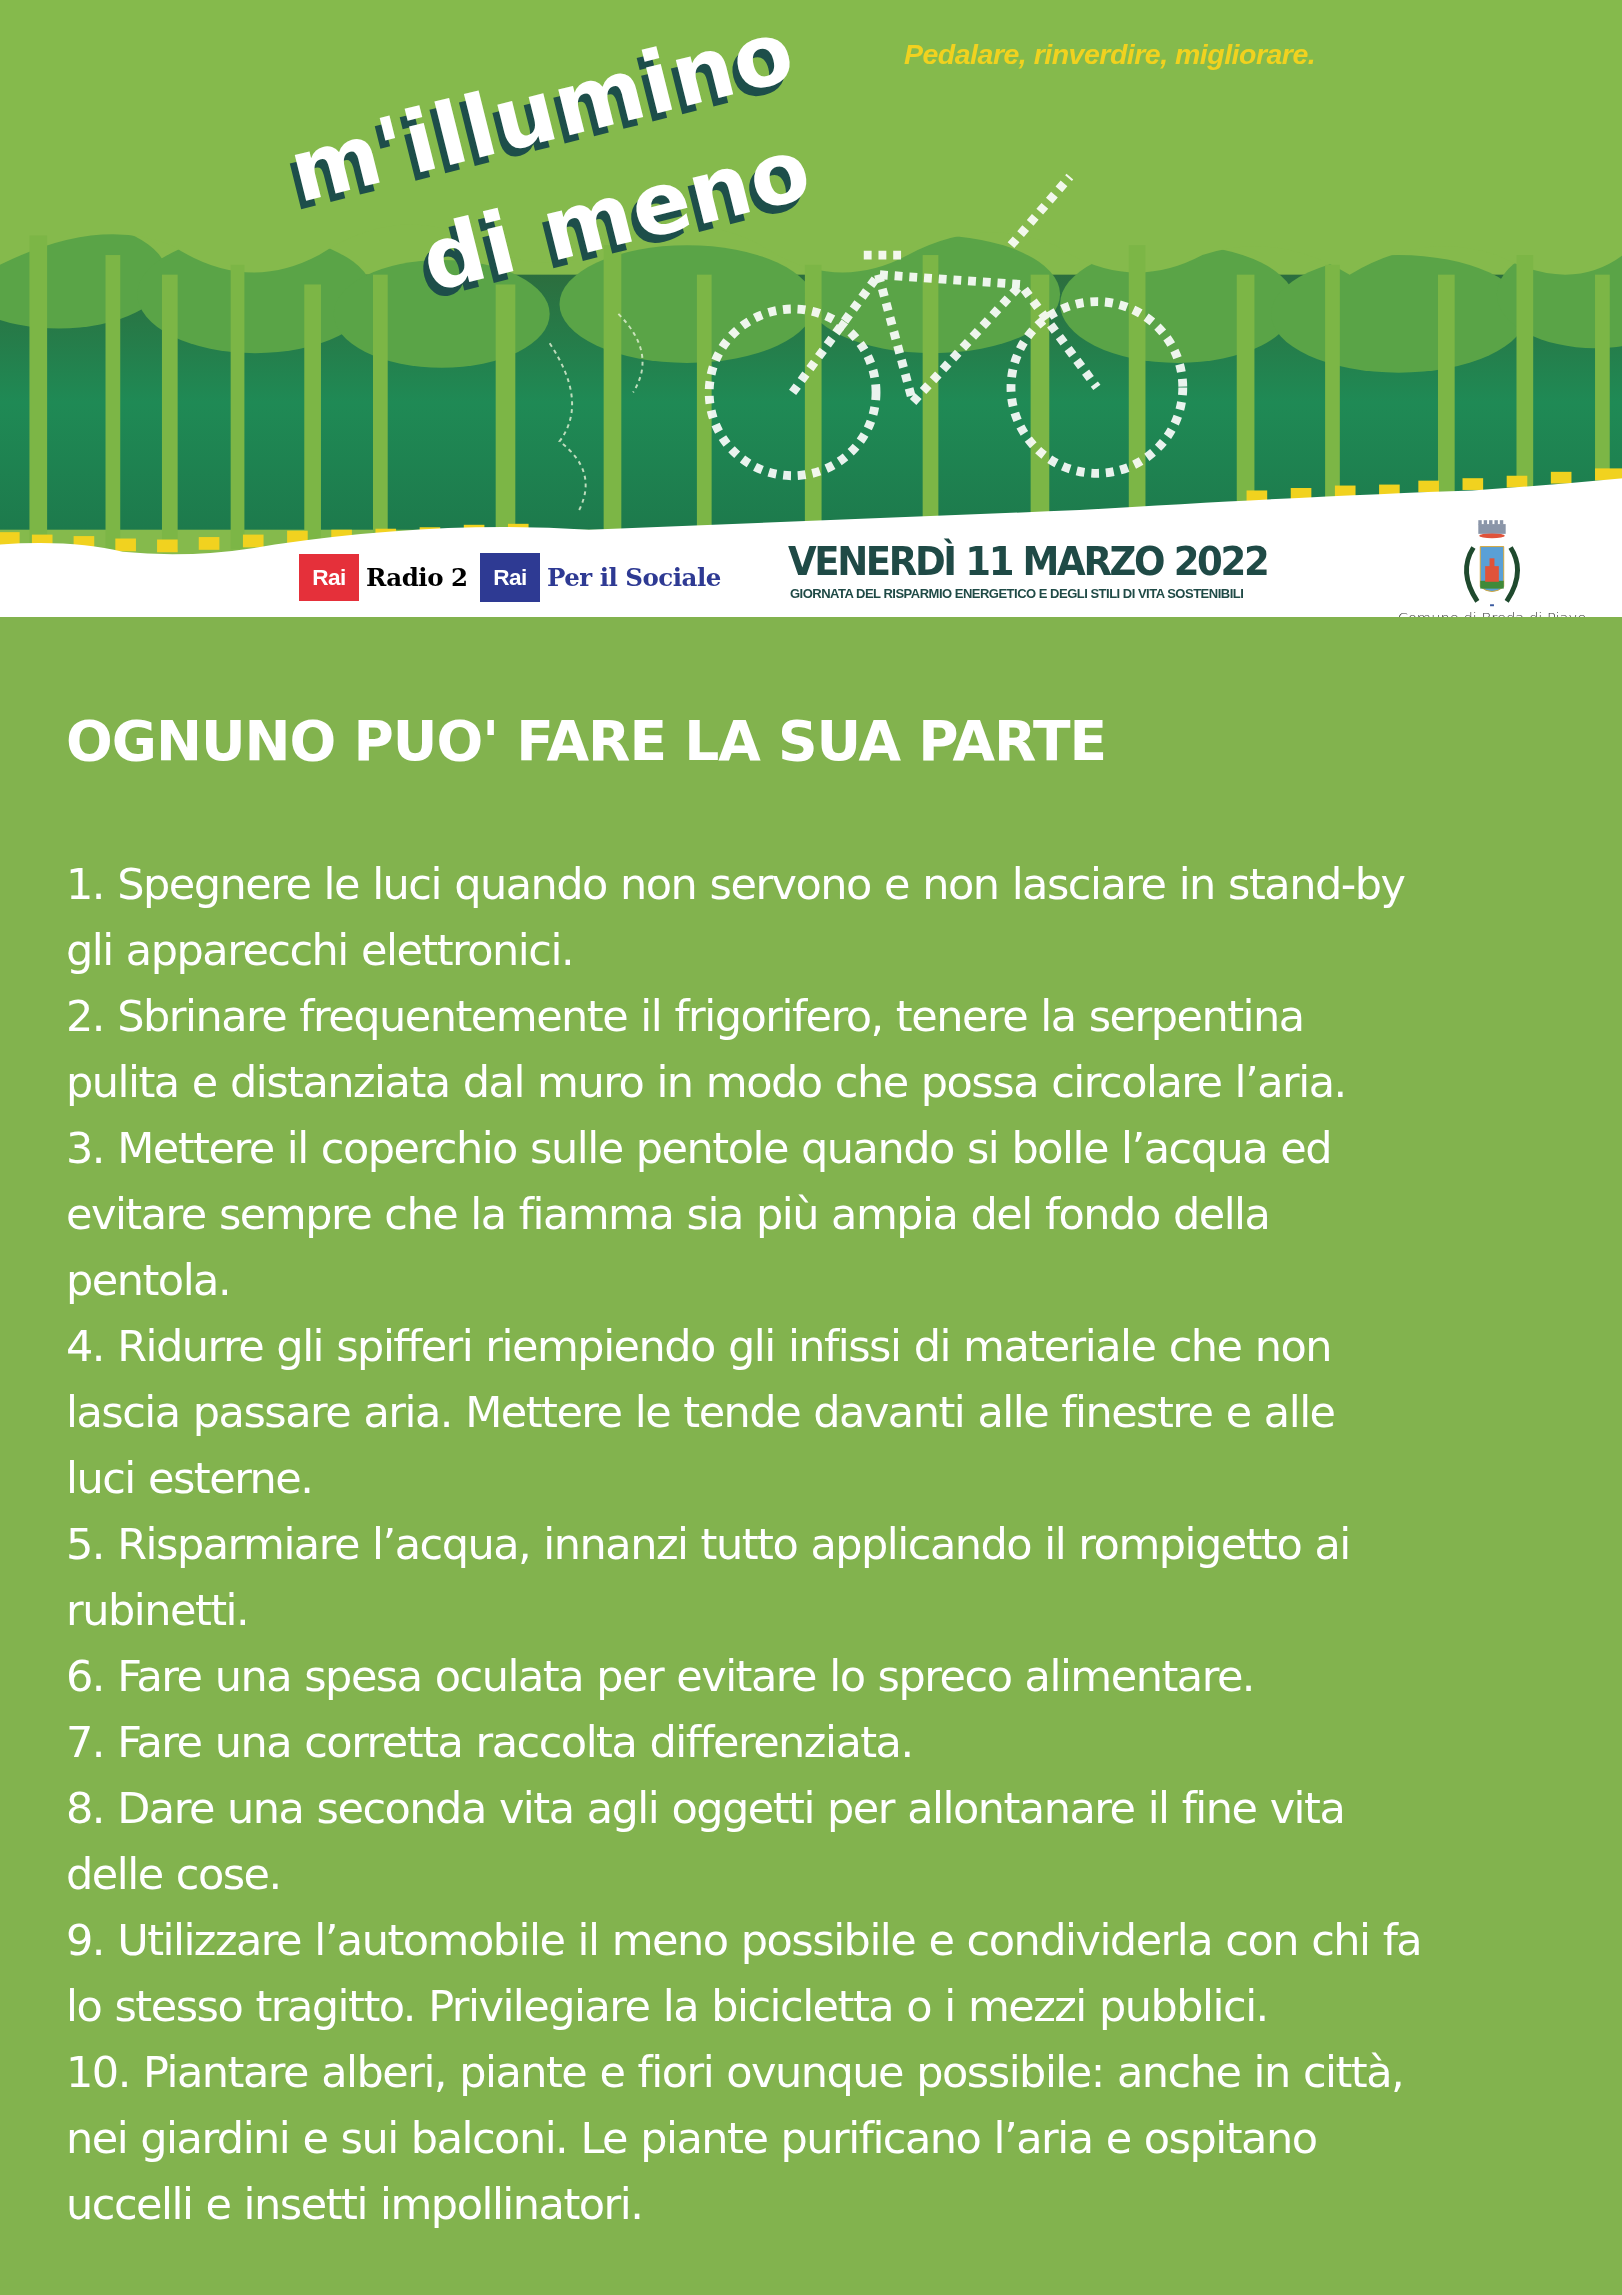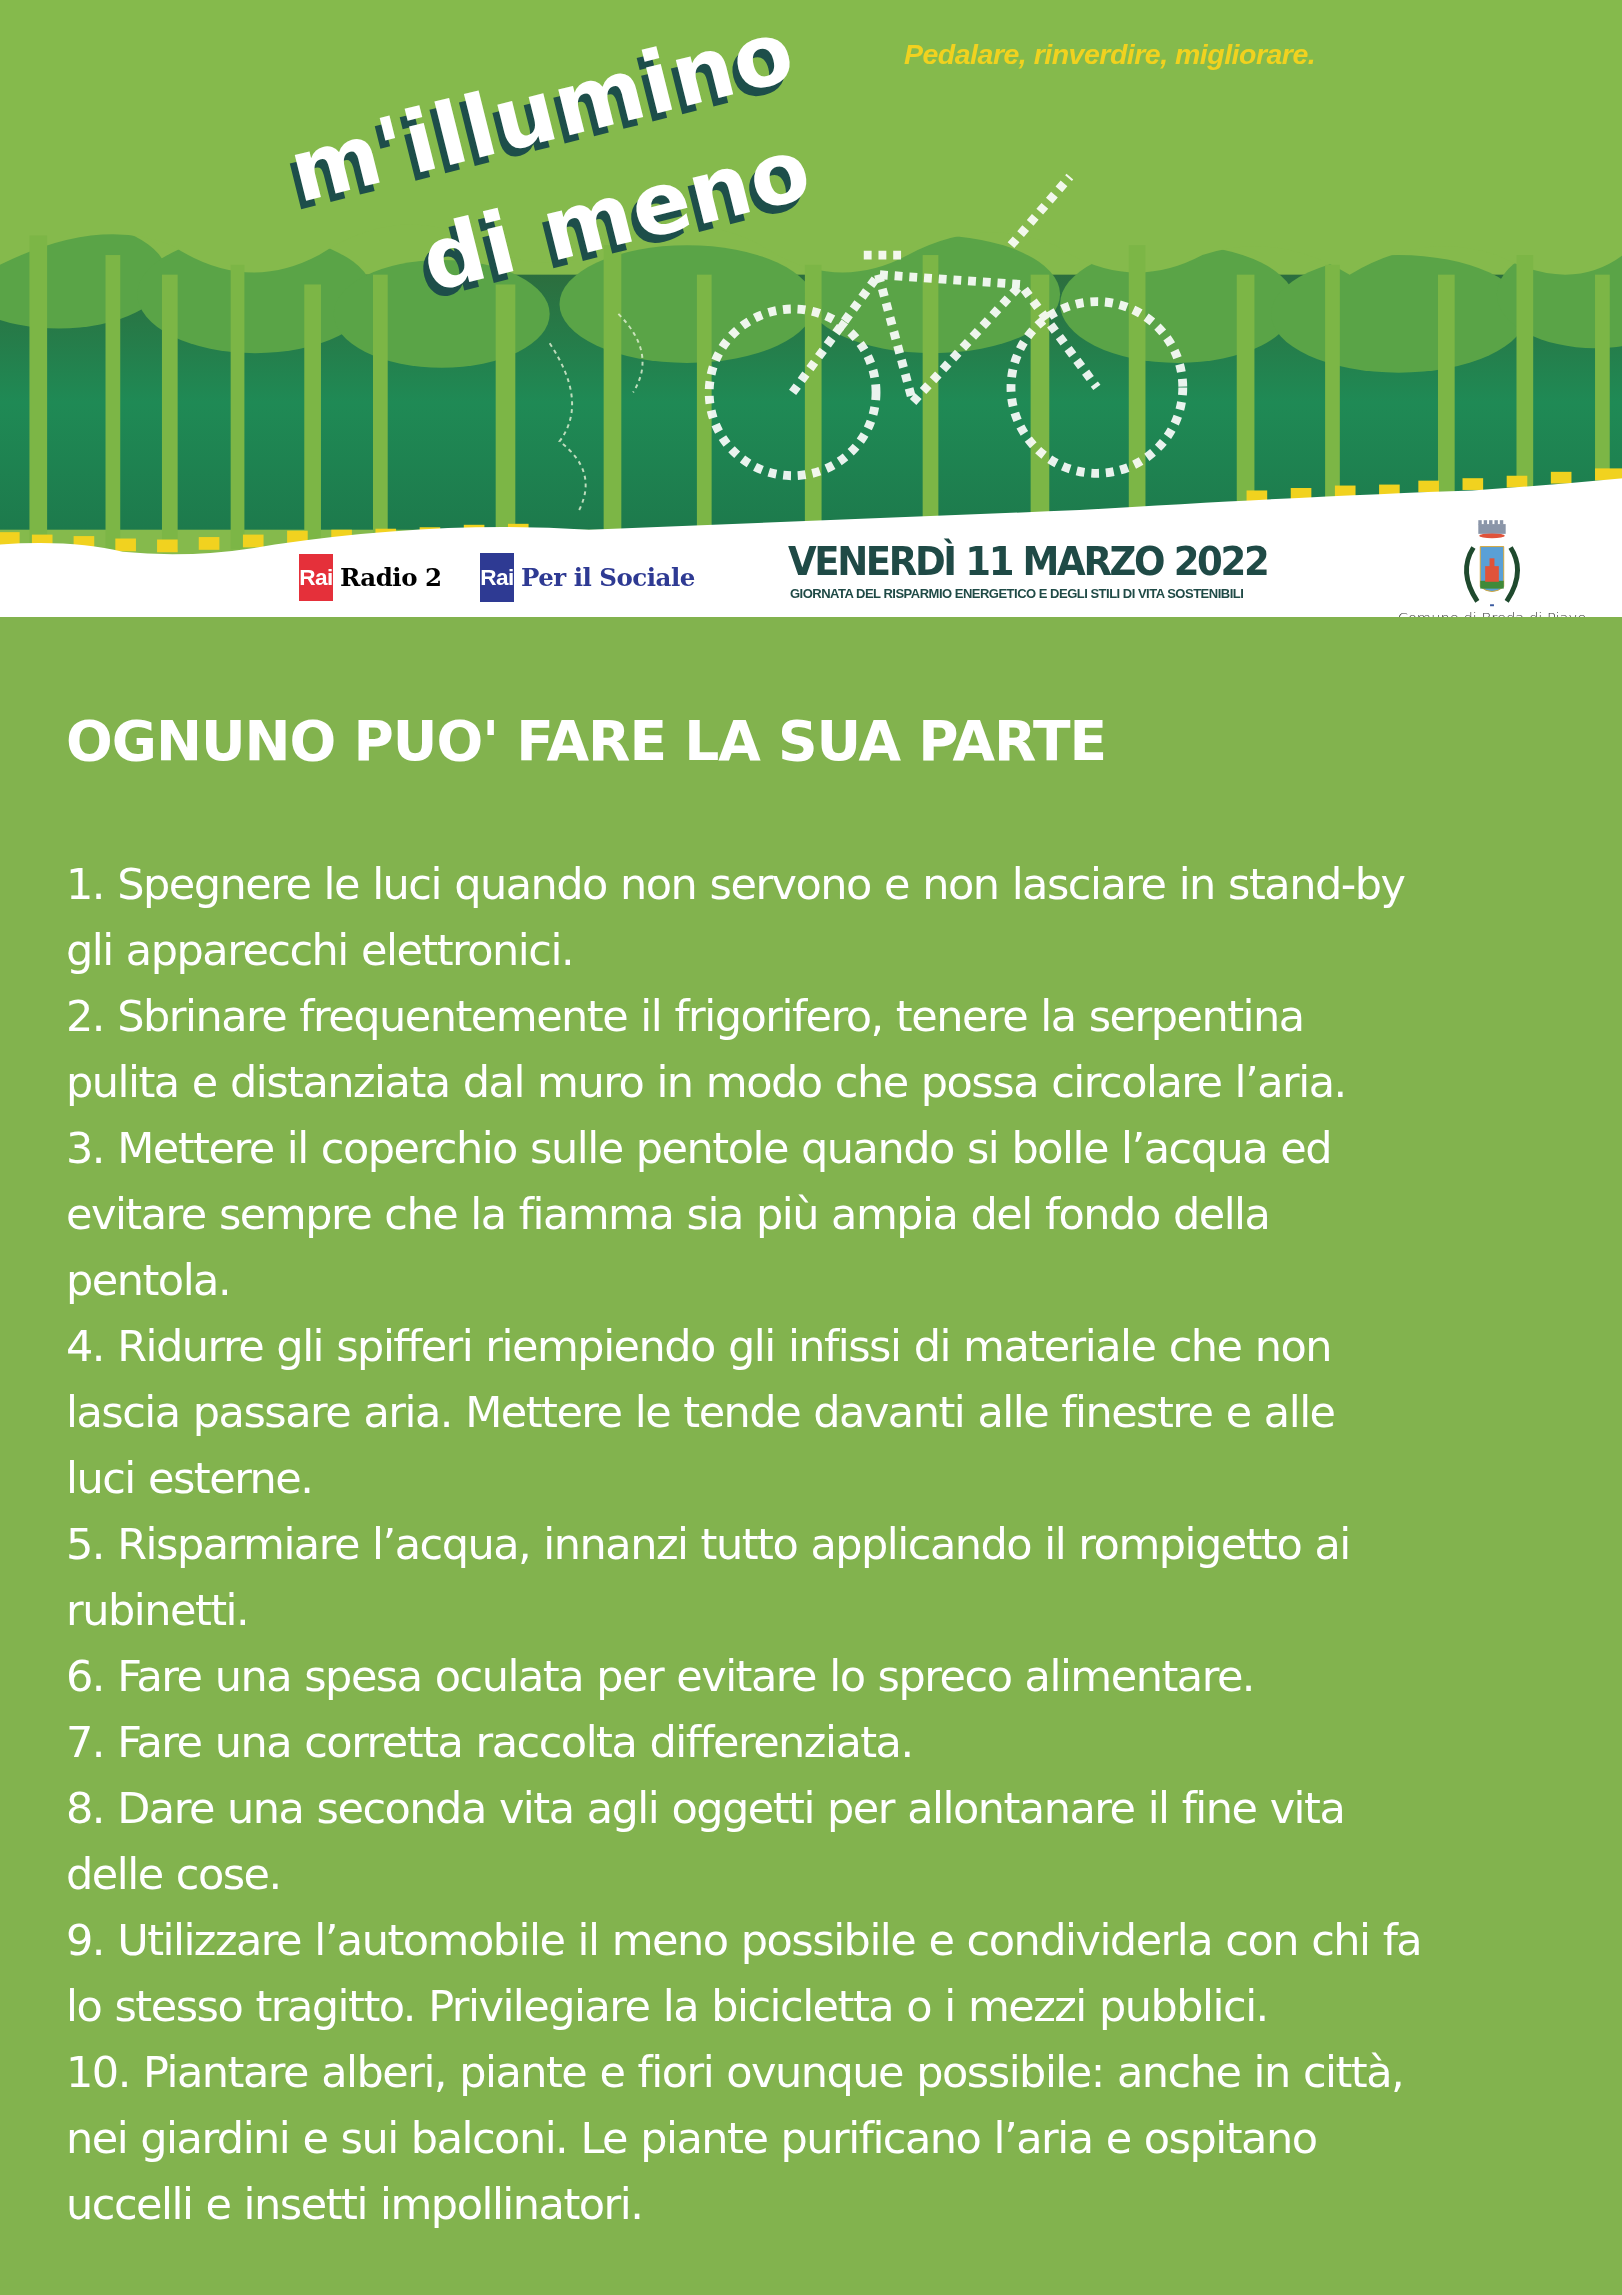--- a/index.html
+++ b/index.html
@@ -13,21 +13,21 @@
   .tagline { position: absolute; left: 904px; top: 38px; font-size: 28.5px; font-style: italic; font-weight: bold;
     color: #f1d21f; letter-spacing: -0.5px; font-family: "Liberation Sans", sans-serif; }
 
   .logo-title { position: absolute; left: 299px; top: 34px; width: 461px; height: 275px; }
   .logo-line { position: absolute; font-family: "DejaVu Sans", sans-serif; font-weight: bold; color: #ffffff;
     text-shadow: -6.9px 6.9px 0 #1d4e4a; transform-origin: left bottom; white-space: nowrap; letter-spacing: 1px; }
   .logo-line.l1 { left: 4.9px; top: 88px; font-size: 86px; transform: rotate(-14deg); }
   .logo-line.l2 { left: 137px; top: 177px; font-size: 86px; transform: rotate(-14deg); }
 
   .rai-logo { position: absolute; top: 554px; height: 47px; display: flex; align-items: center; }
-  .rai-box { width: 34px; height: 47px; display: flex; align-items: center; justify-content: center;
+  .rai-box { width: 60px; height: 47px; display: flex; align-items: center; justify-content: center;
     color: #fff; font-weight: bold; font-size: 22.6px; font-family: "Liberation Sans", sans-serif; letter-spacing: -0.5px; }
   .rai-text { font-family: "DejaVu Serif", serif; font-weight: bold; font-size: 24.5px; margin-left: 6.9px; letter-spacing: -0.5px; }
   .rai-radio2 { left: 299px; }
   .rai-radio2 .rai-box { background: #e5303a; }
   .rai-radio2 .rai-text { color: #000000; }
   .rai-sociale { left: 480px; top: 554px; }
   .rai-sociale .rai-box { background: #2e3a93; height: 49px; }
   .rai-sociale .rai-text { color: #2e3a93; }
 
   .date-block { position: absolute; left: 788px; top: 540px; color: #1f4a46; }

